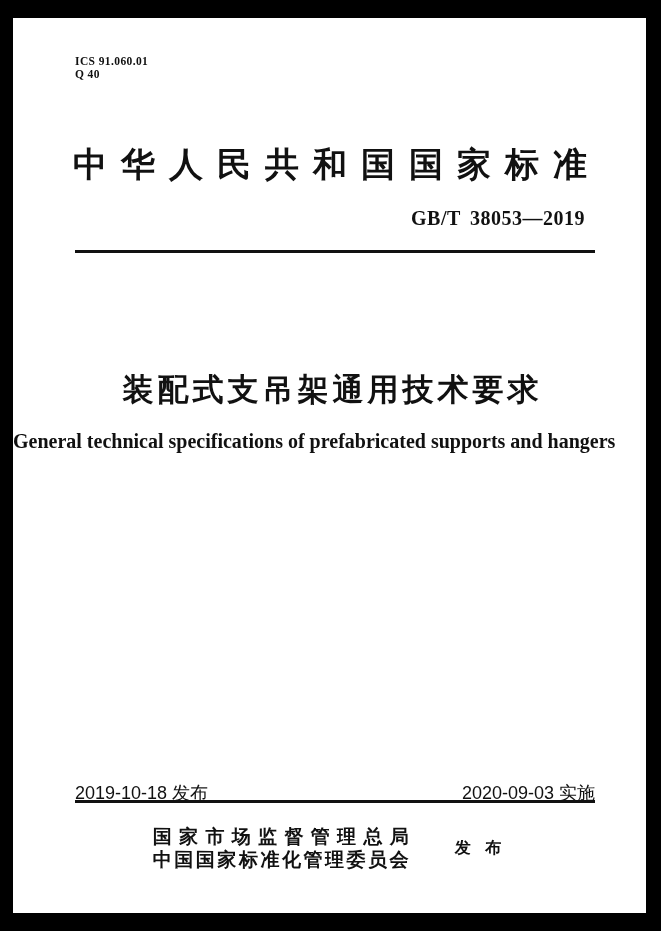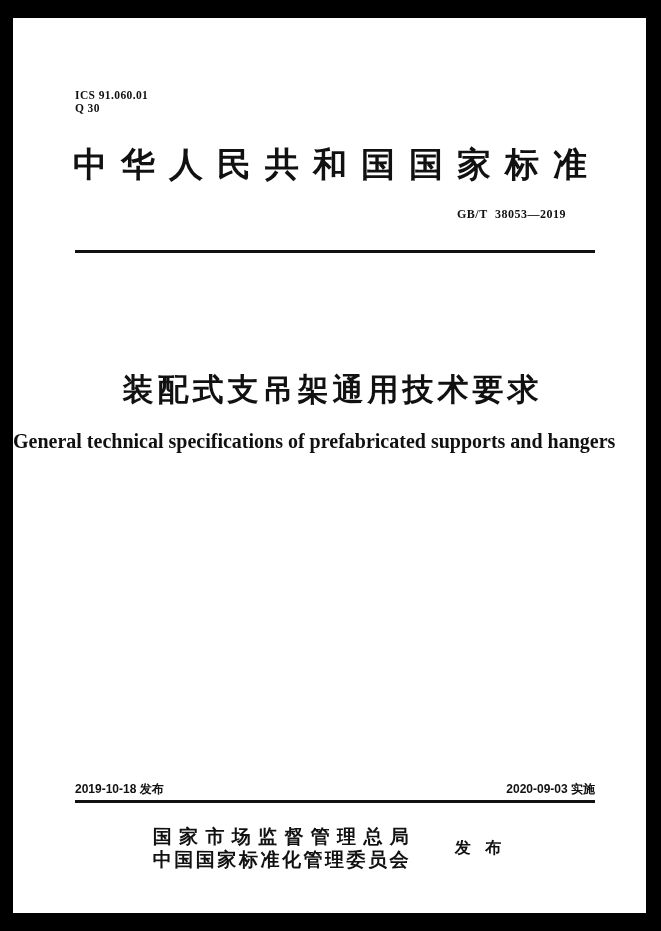--- a/index.html
+++ b/index.html
@@ -7,70 +7,70 @@
     width:661px;height:931px;position:relative;background:#000;
     font-family:"Liberation Sans",sans-serif;
   }
   .page{
     position:absolute;left:13px;top:18px;width:633px;height:895px;
     background:#fff;color:#111;
   }
   .ics{
     position:absolute;left:62px;top:37px;
     font-family:"Liberation Serif",serif;font-weight:bold;
-    font-size:11.5px;line-height:13px;letter-spacing:.4px;margin-top:34px;
+    font-size:11.5px;line-height:13px;letter-spacing:.4px;
   }
   .gb-logo{position:absolute;left:424px;top:42px;width:116px;height:70px;}
   .std-heading{
     position:absolute;left:60px;top:128px;width:514px;
     font-family:"Liberation Serif",serif;font-weight:bold;
     font-size:34px;line-height:38px;
   }
   .char-justify{display:flex;justify-content:space-between;}
   .std-number{
-    position:absolute;right:80px;top:189px;
+    position:absolute;right:61px;top:189px;
     font-family:"Liberation Serif",serif;font-weight:bold;
-    font-size:12px;letter-spacing:.5px;word-spacing:4px;white-space:nowrap;
+    font-size:20px;letter-spacing:.5px;word-spacing:4px;white-space:nowrap;
   }
   .rule{position:absolute;left:62px;width:520px;height:3px;background:#111;}
   .rule-top{top:232px;}
   .rule-bottom{top:782px;}
   .title-zh{
     position:absolute;left:0;top:351px;width:100%;text-align:center;
     font-family:"Liberation Sans",sans-serif;font-weight:bold;
     font-size:31px;letter-spacing:4px;padding-left:6px;box-sizing:border-box;
   }
   .title-en{
     position:absolute;left:0;top:412px;width:100%;text-align:left;
     font-family:"Liberation Serif",serif;font-weight:bold;font-size:20px;
   }
   .date-row{
     position:absolute;left:62px;top:763px;width:520px;
     display:flex;justify-content:space-between;
-    font-weight:bold;font-size:12px;white-space:nowrap;
+    font-weight:normal;font-size:18px;white-space:nowrap;
   }
   .issuer{
     position:absolute;left:0;top:807px;width:100%;
     display:flex;justify-content:center;align-items:center;gap:16px;
   }
   .issuer-lines{
     width:256px;font-weight:bold;font-size:19px;line-height:23px;
   }
   .publish{
     font-weight:bold;font-size:16px;letter-spacing:5px;white-space:nowrap;margin-left:30px;
   }
 </style>
 </head>
 <body>
 
 <div class="page">
 
   <div class="ics">
     <div>ICS 91.060.01</div>
-    <div>Q 30</div>
+    <div>Q 40</div>
   </div>
 
 
   <div class="std-heading char-justify">
       <span>中</span>
       <span>华</span>
       <span>人</span>
       <span>民</span>
       <span>共</span>
       <span>和</span>

